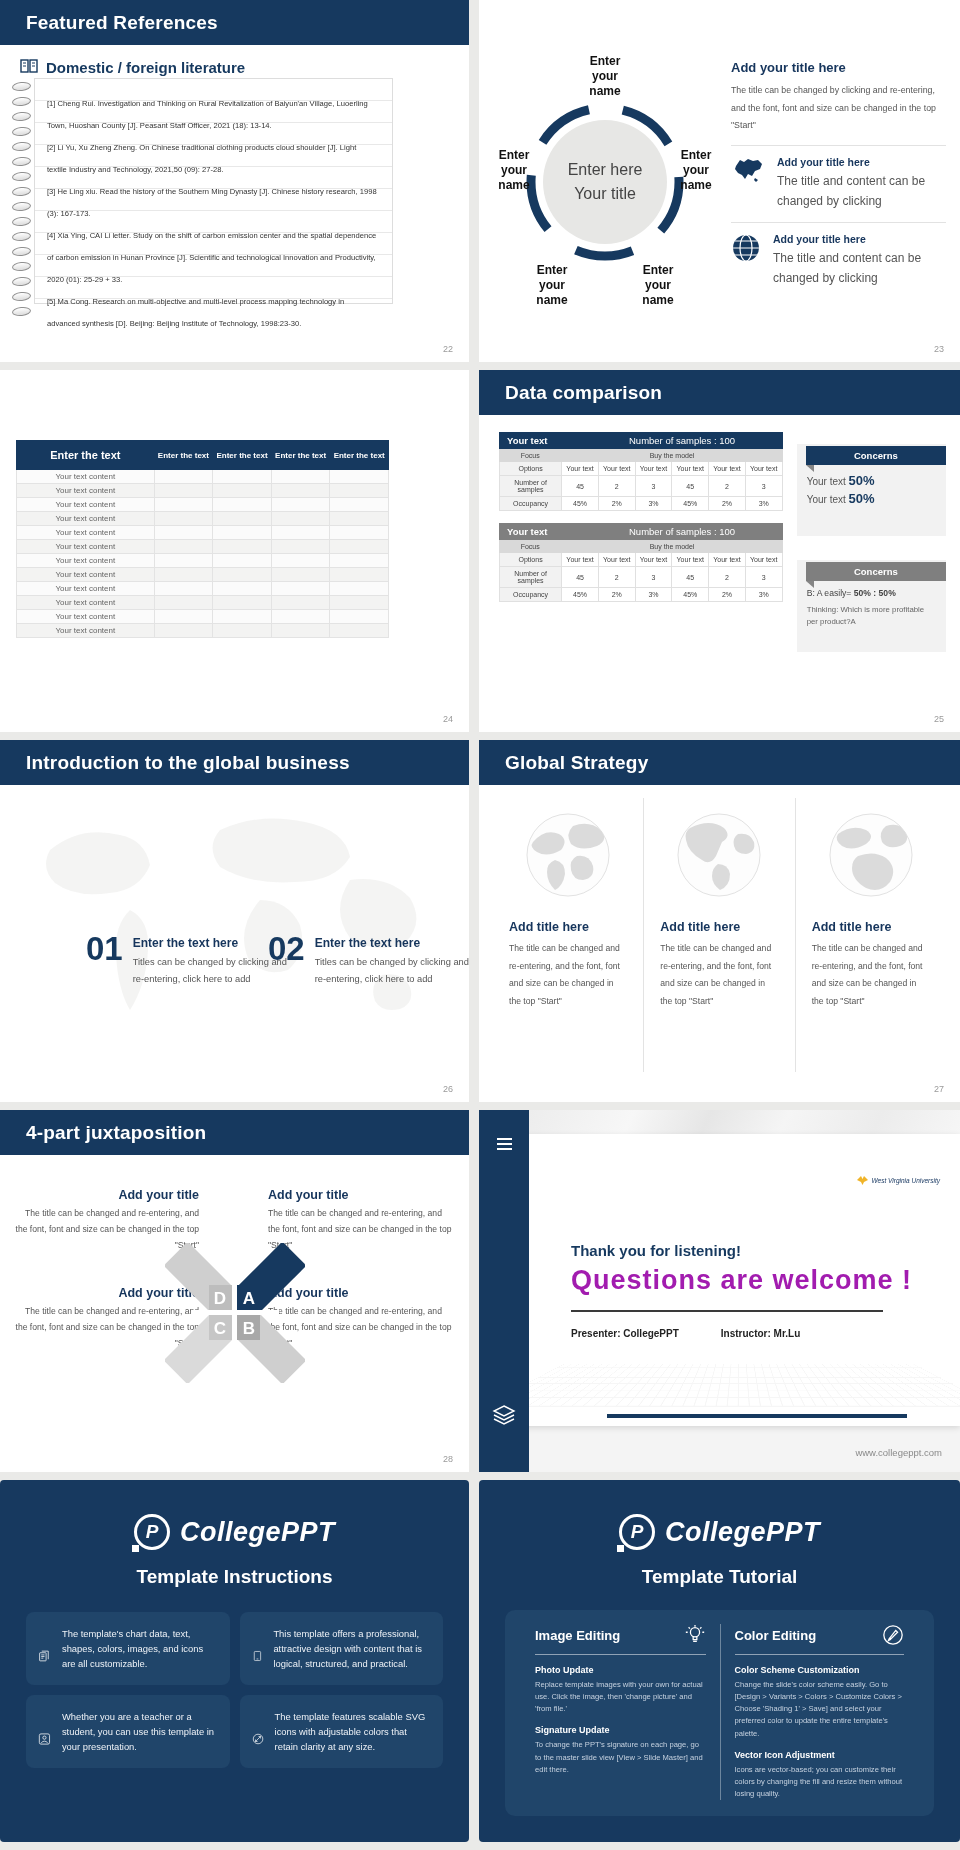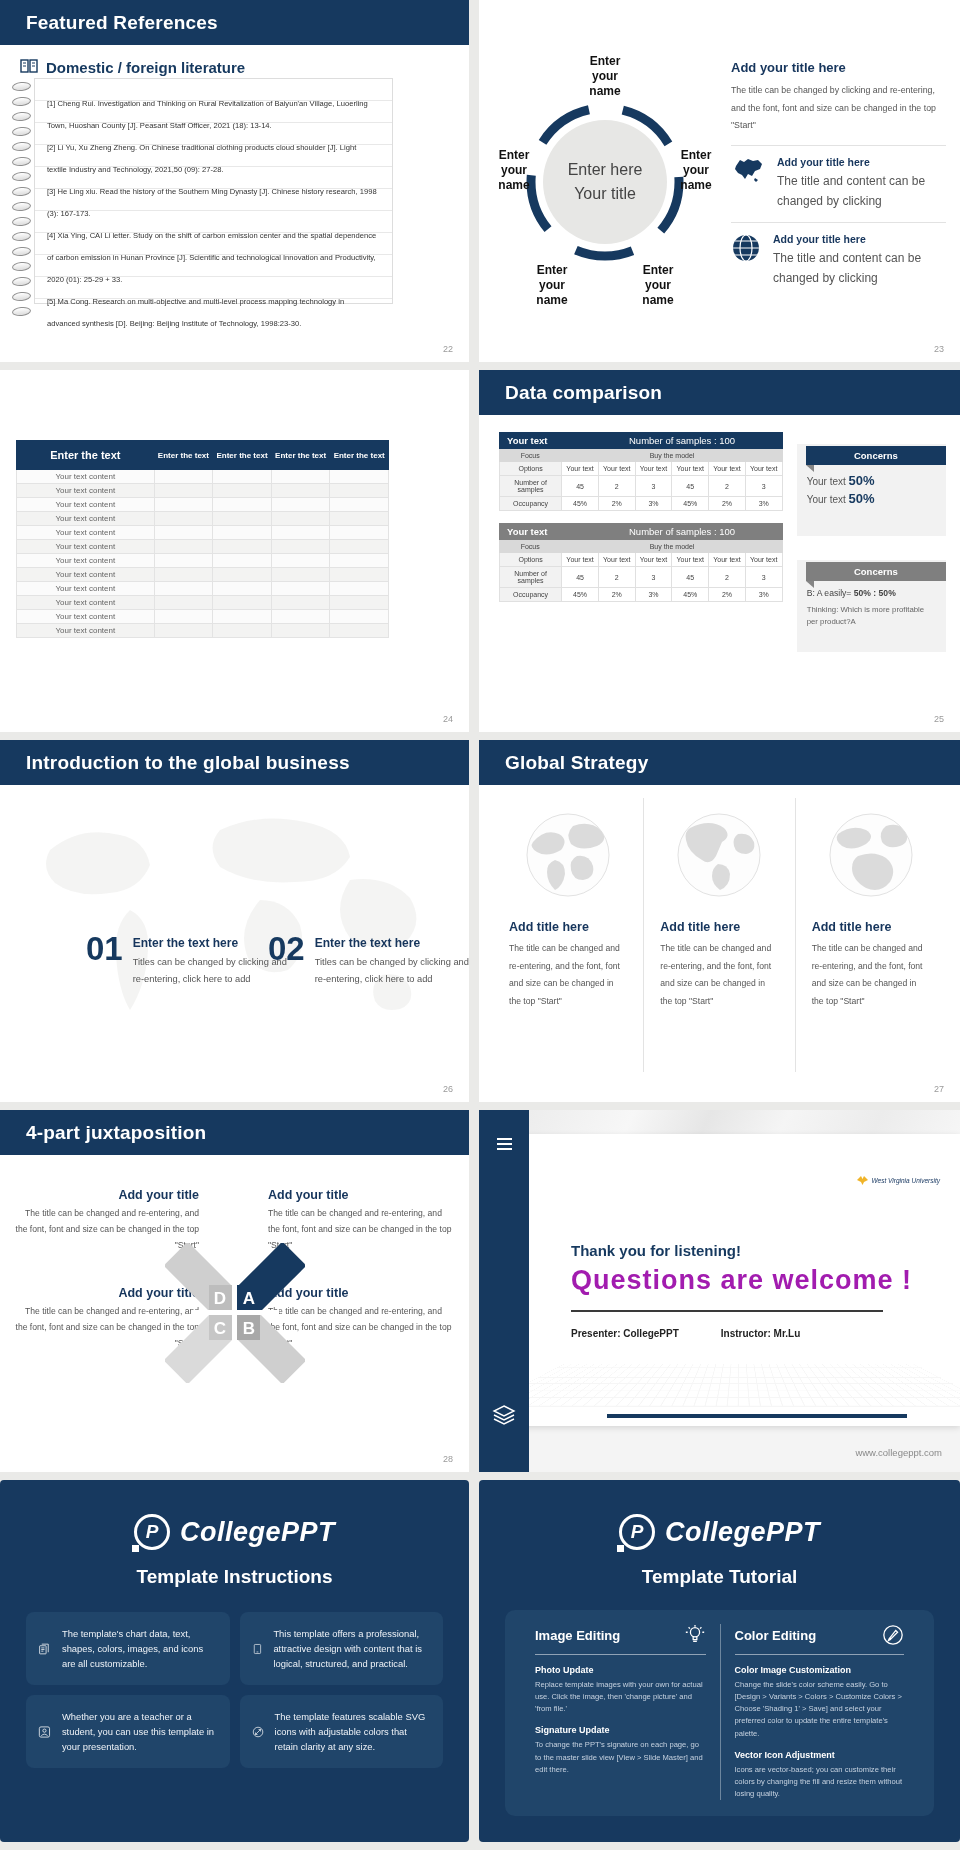--- a/index.html
+++ b/index.html
@@ -105,21 +105,21 @@
   .ty-url{position:absolute;right:18px;bottom:14px;font-size:9.5px;color:#8a8a8a;}
 
   
   .panel{background:#17395f;border-radius:4px;position:relative;color:#fff;padding:34px 26px 0;box-sizing:border-box;}
   .brand{display:flex;align-items:center;justify-content:center;gap:10px;}
   .brand .pmark{width:30px;height:30px;border:3.5px solid #fff;border-radius:50%;position:relative;display:flex;align-items:center;justify-content:center;font-weight:bold;font-size:19px;font-style:italic;}
   .brand .pmark::after{content:"";position:absolute;left:-5px;bottom:-5px;width:7px;height:7px;background:#fff;}
   .brand .bname{font-size:27px;font-weight:bold;font-style:italic;letter-spacing:.5px;}
   .panel-title{text-align:center;font-size:19px;font-weight:bold;margin-top:16px;}
   .cards{display:grid;grid-template-columns:1fr 1fr;gap:10px;margin-top:24px;}
-  .card{background:#20456a;border-radius:8px;padding:14px 12px;display:flex;gap:11px;align-items:center;}
+  .card{background:#20456a;border-radius:8px;padding:14px 12px;display:flex;gap:11px;align-items:flex-end;}
   .card p{margin:0;font-size:9.4px;line-height:1.6;color:#eef2f7;}
   .tut-card{background:#20456a;border-radius:10px;margin-top:22px;padding:14px 16px 16px;display:grid;grid-template-columns:1fr 1fr;gap:0 0;}
   .tut-col{padding:0 14px;}
   .tut-col + .tut-col{border-left:1px solid rgba(255,255,255,.35);}
   .tut-head{display:flex;align-items:center;justify-content:space-between;}
   .tut-head h3{margin:0;font-size:13px;}
   .tut-hr{height:1px;background:rgba(255,255,255,.5);margin:8px 0 10px;}
   .tut-col h5{margin:10px 0 4px;font-size:9px;color:#fff;}
   .tut-col p{margin:0;font-size:7.6px;line-height:1.6;color:#c6d2e0;}
 </style>
@@ -641,21 +641,21 @@
       </div>
       <div class="tut-col">
         <div class="tut-head">
           <h3>Color Editing</h3>
           <svg width="22" height="22" viewBox="0 0 24 24" fill="none" stroke="#fff" stroke-width="1.4">
               <circle cx="12" cy="12" r="10"></circle>
               <path d="M8 16 L15 7 L17 9 L10 16 Z M8 16l-1 2 2-1z"></path>
             </svg>
         </div>
         <div class="tut-hr"></div>
-        <h5>Color Image Customization</h5>
+        <h5>Color Scheme Customization</h5>
         <p>Change the slide's color scheme easily. Go to [Design &gt; Variants &gt; Colors &gt; Customize Colors &gt; Choose 'Shading 1' &gt; Save] and select your preferred color to update the entire template's palette.</p>
         <h5>Vector Icon Adjustment</h5>
         <p>Icons are vector-based; you can customize their colors by changing the fill and resize them without losing quality.</p>
       </div>
     </div>
   </div>
 
 </div>
 
 </body></html>

